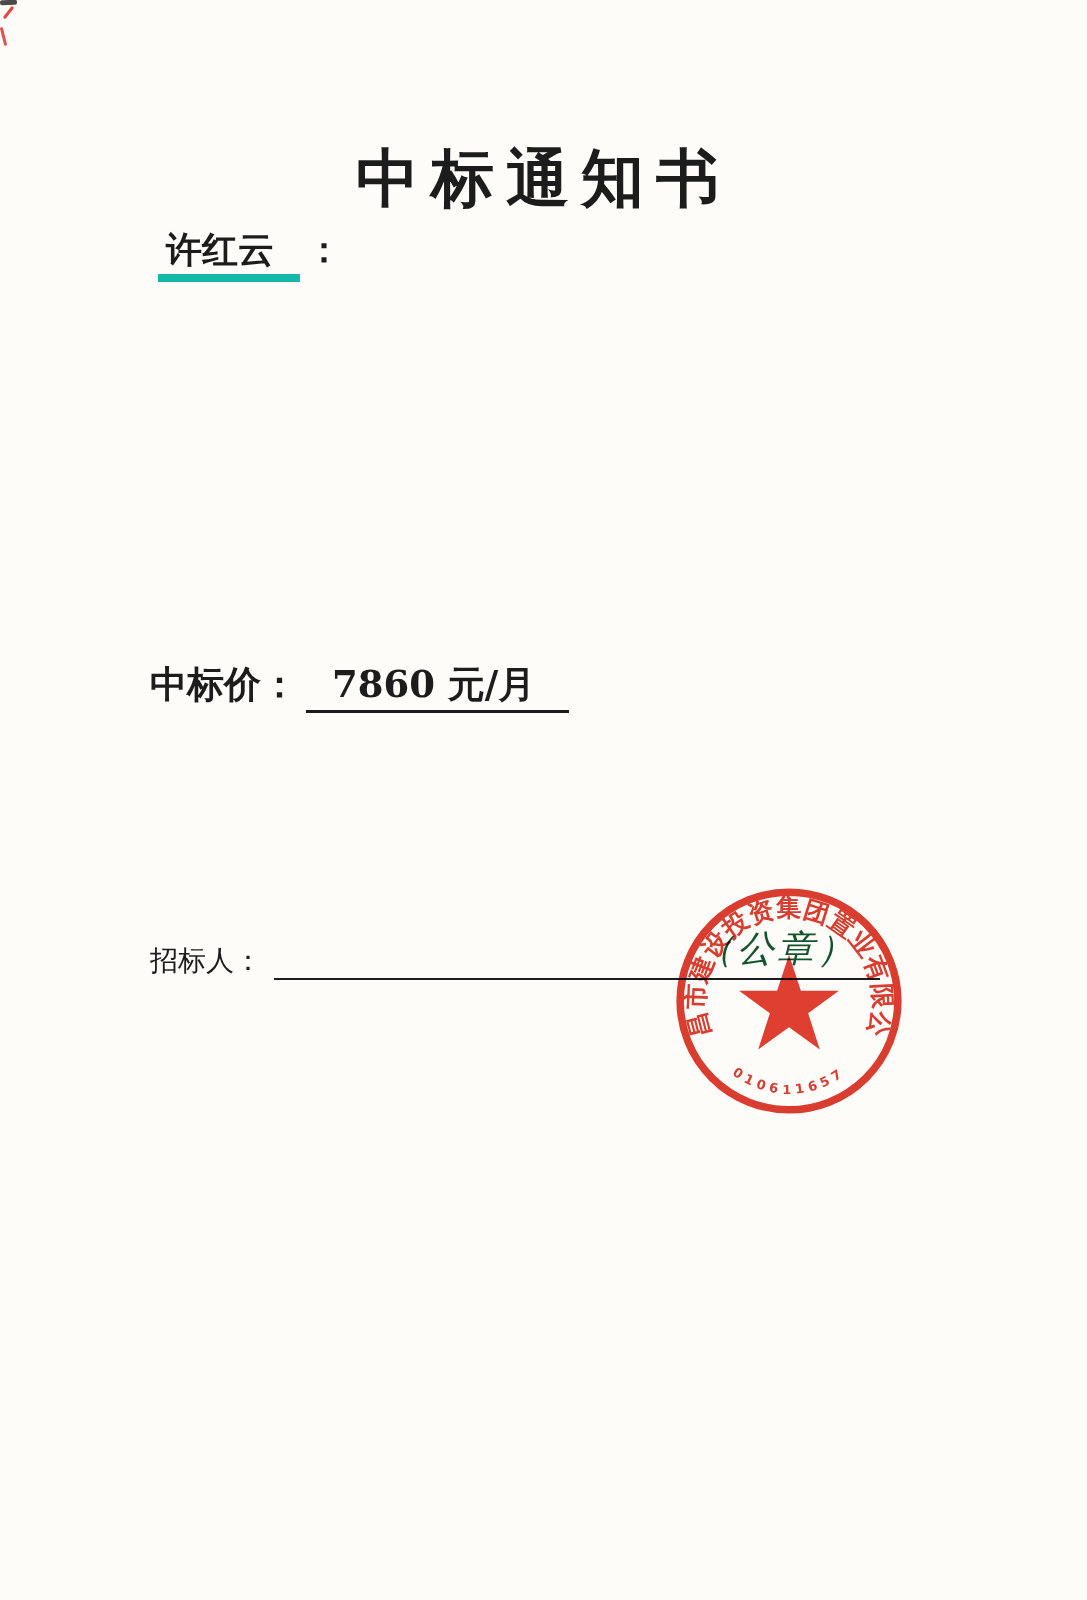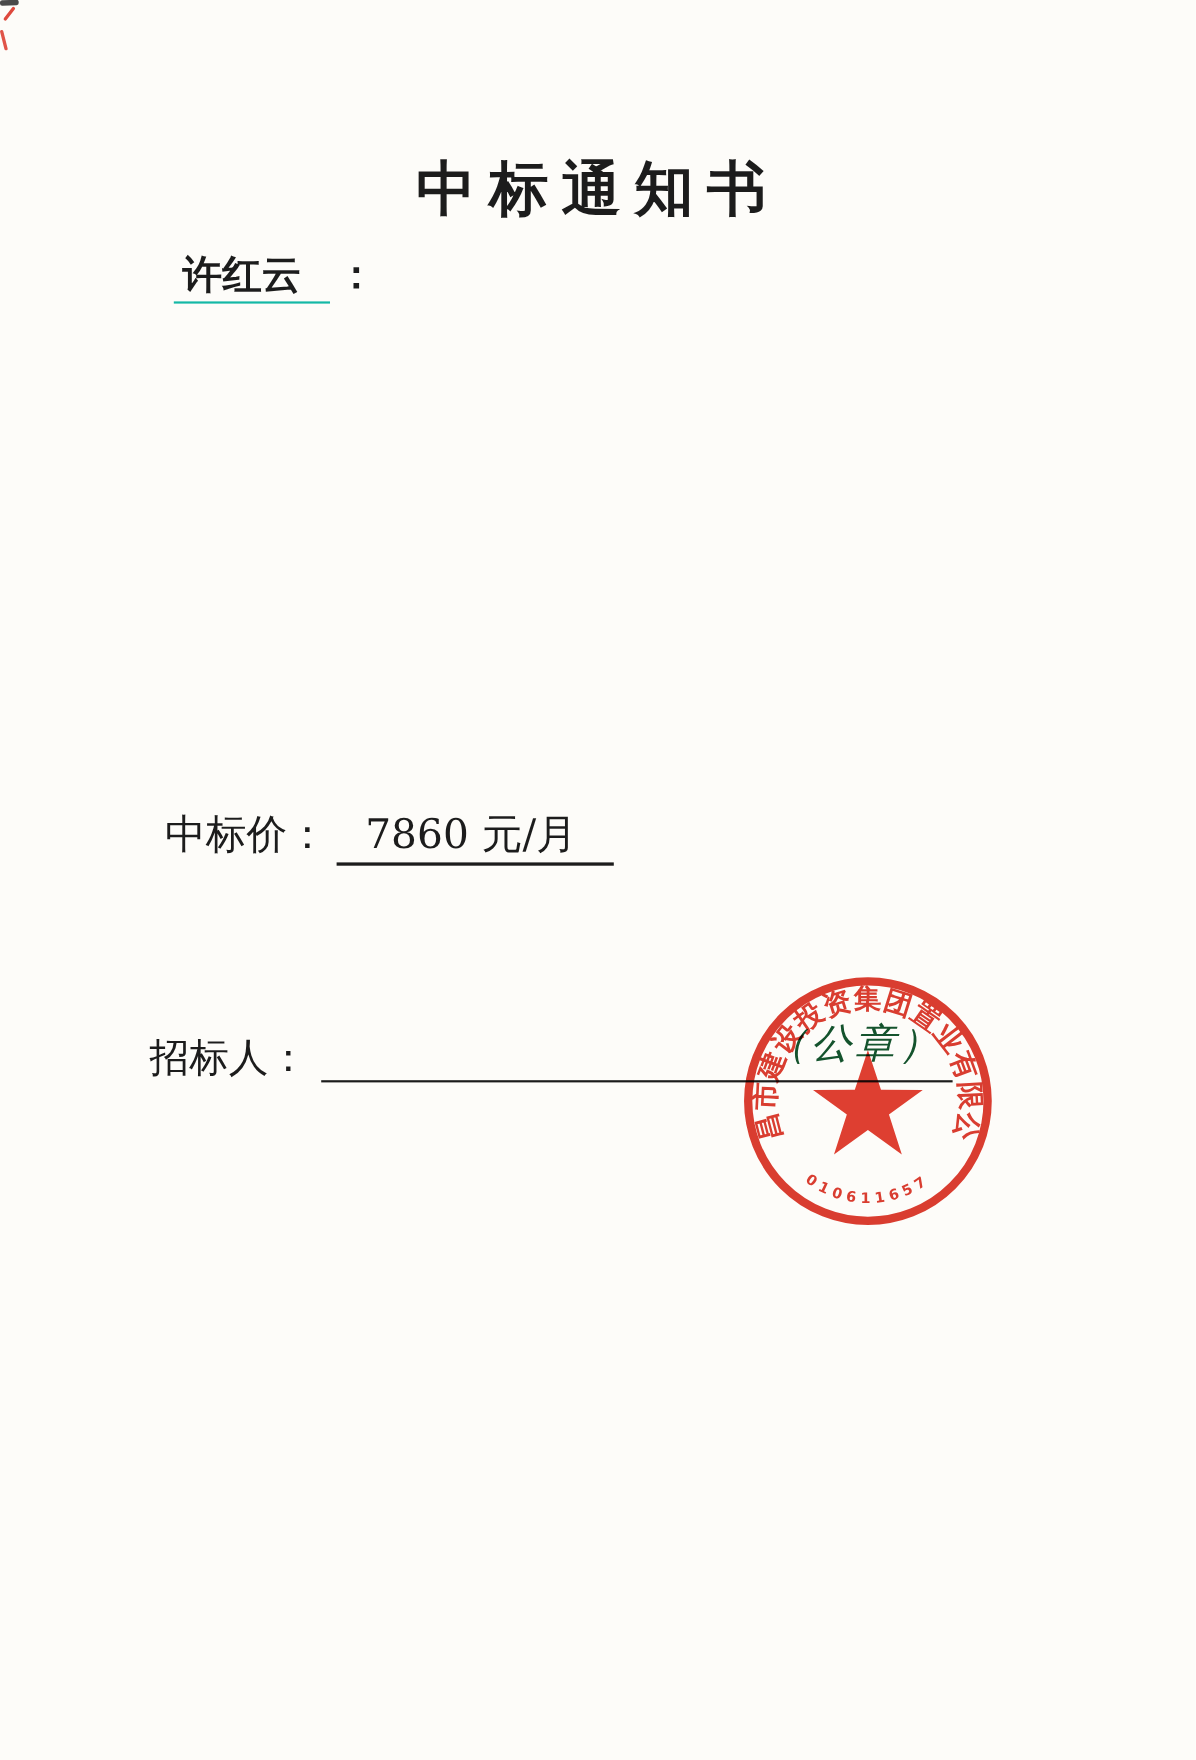--- a/index.html
+++ b/index.html
@@ -11,46 +11,46 @@
   }
   .page{position:absolute;inset:0;}
 
   
   .corner-sliver{position:absolute;top:0;left:0;width:17px;height:5px;background:#4a4a4a;transform:rotate(-2deg);border-radius:2px;}
   .red-mark-a{position:absolute;top:5px;left:7px;width:3px;height:15px;background:#d8291c;transform:rotate(38deg);border-radius:2px;opacity:.85;}
   .red-mark-b{position:absolute;top:27px;left:2px;width:3px;height:19px;background:#d8291c;transform:rotate(-14deg);border-radius:2px;opacity:.8;}
 
   .doc-title{
     position:absolute;top:136px;left:0;width:100%;
-    text-align:center;font-size:54px;font-weight:bold;
+    text-align:center;font-size:63px;font-weight:bold;
     letter-spacing:12px;
     font-family:"DejaVu Sans","Liberation Sans",sans-serif;
   }
 
   .recipient-row{position:absolute;top:226px;left:158px;font-size:36px;font-weight:600;}
-  .recipient-name{border-bottom:2px solid #14b8a6;padding:0 26px 4px 8px;}
+  .recipient-name{border-bottom:8px solid #14b8a6;padding:0 26px 4px 8px;}
   .recipient-colon{margin-left:6px;}
 
   .body-para{
     position:absolute;top:288px;left:150px;width:790px;
     font-size:36px;line-height:60px;
     text-align:justify;text-justify:inter-character;
     text-indent:74px;letter-spacing:1px;
   }
   .project-strong{
     font-weight:bold;
     text-decoration:underline;
     text-decoration-thickness:2.5px;
     text-underline-offset:9px;
   }
 
-  .price-row{position:absolute;top:734px;left:150px;font-size:37px;font-weight:normal;}
+  .price-row{position:absolute;top:660px;left:150px;font-size:37px;font-weight:bold;}
   .price-value{border-bottom:3px solid #1c1c1c;padding:0 34px 4px 26px;margin-left:8px;font-family:"DejaVu Serif","Liberation Serif",serif;}
 
-  .bidder-row{position:absolute;top:938px;left:136px;width:730px;display:flex;align-items:center;font-size:36px;z-index:2;}
+  .bidder-row{position:absolute;top:938px;left:150px;width:730px;display:flex;align-items:flex-end;font-size:28px;z-index:2;}
   .bidder-line{flex:1;border-bottom:2.5px solid #1c1c1c;height:40px;margin-left:12px;}
 
   .seal-note{
     position:absolute;top:924px;left:697px;z-index:3;
     font-size:37px;color:#14532d;letter-spacing:3px;font-style:italic;
   }
 
   .stamp{position:absolute;top:870px;left:658px;width:262px;height:262px;z-index:5;opacity:.9;mix-blend-mode:multiply;}
   .stamp svg{width:100%;height:100%;}
 

